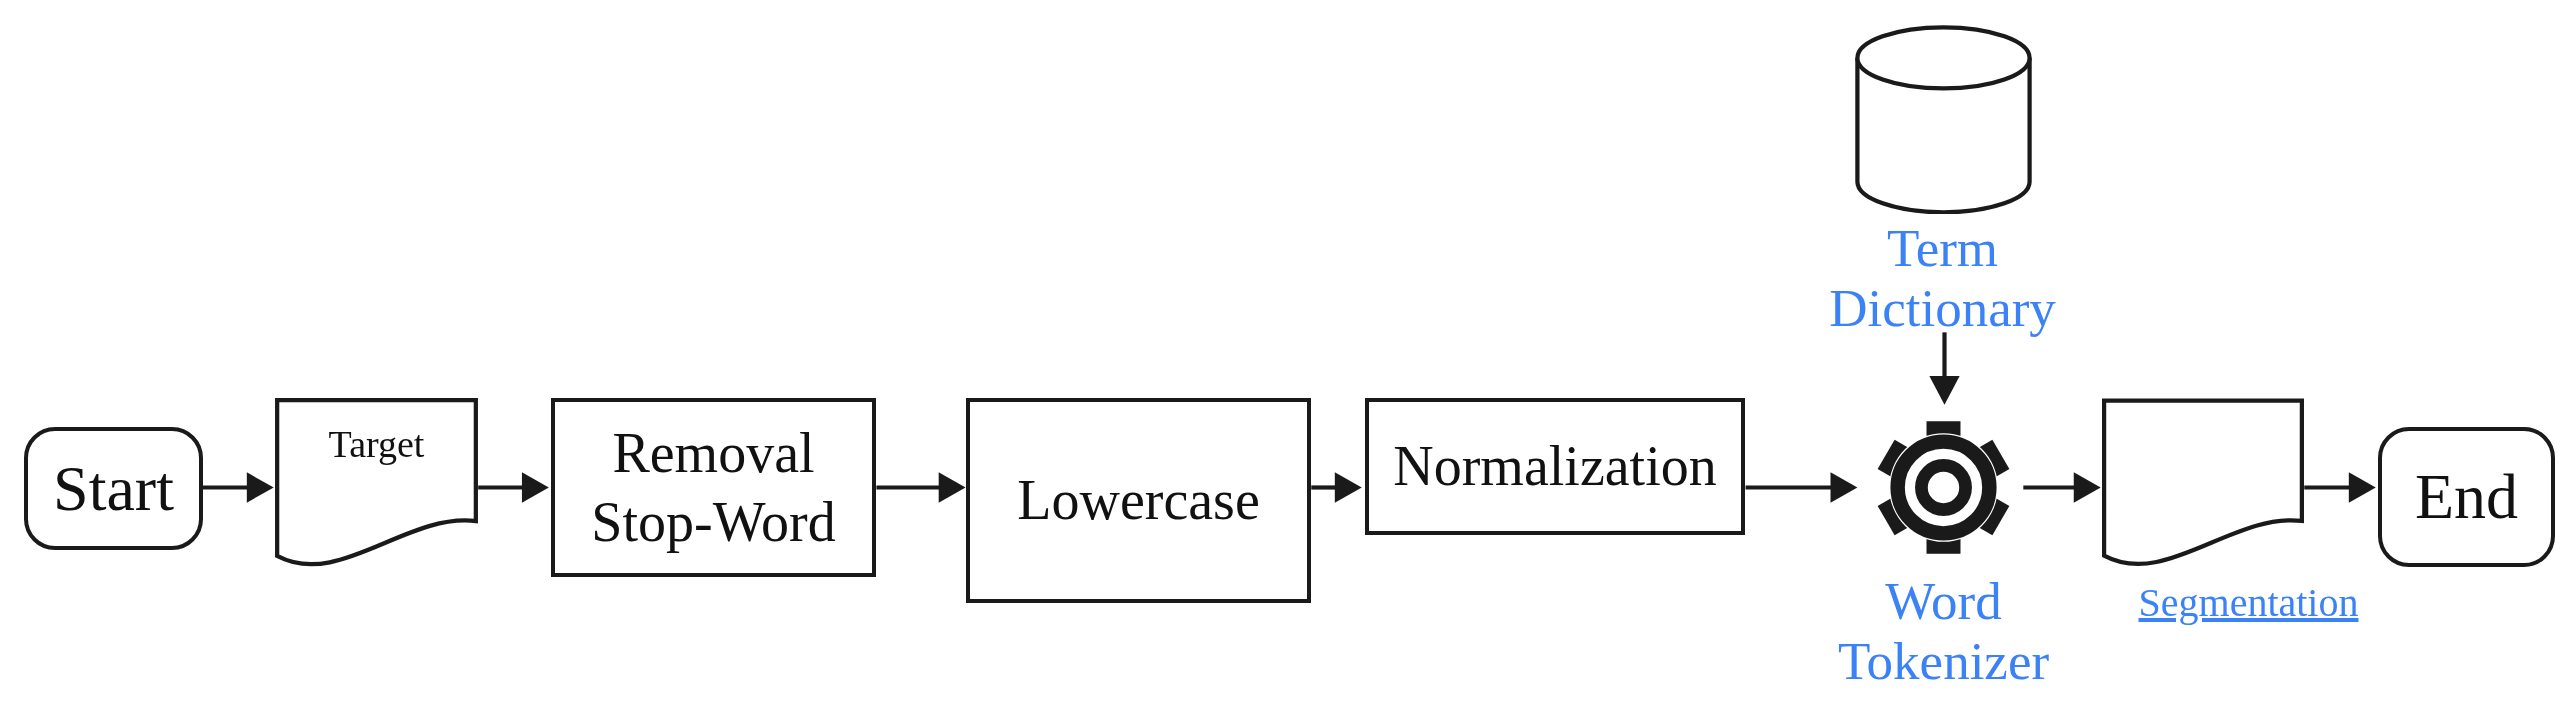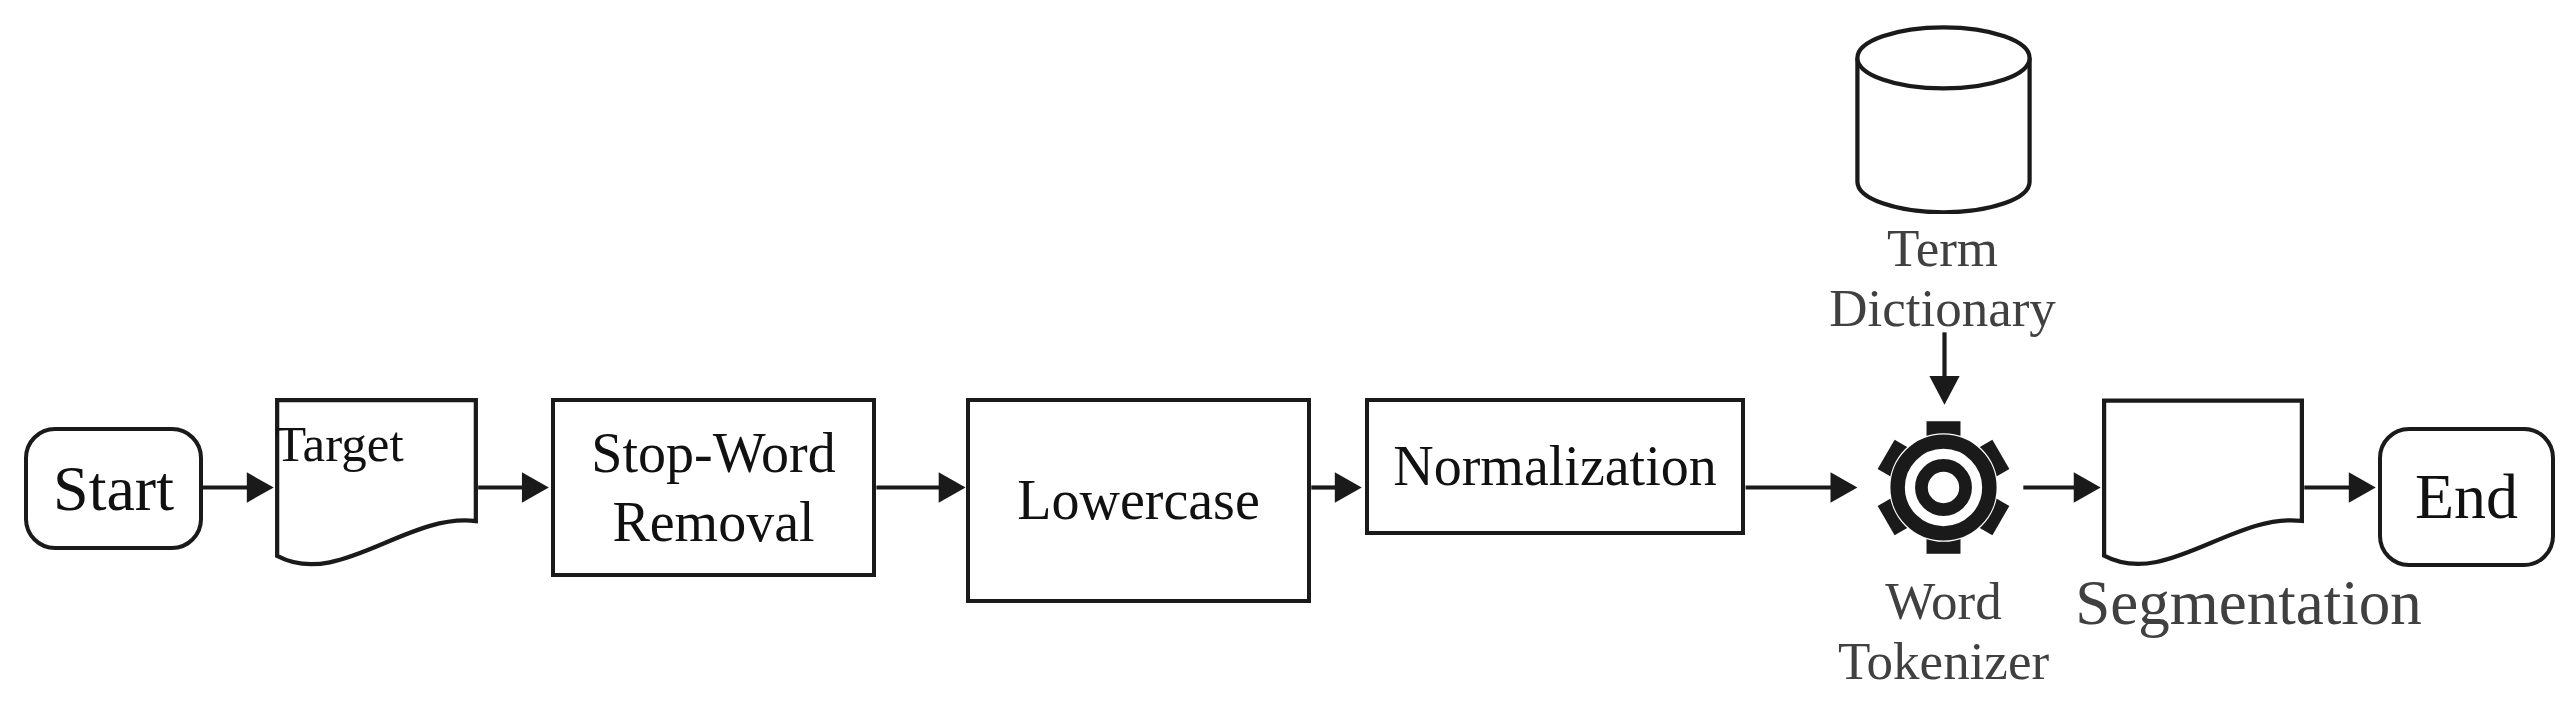--- a/index.html
+++ b/index.html
@@ -13,25 +13,25 @@
   }
   .node{
     position:absolute;box-sizing:border-box;
     display:flex;flex-direction:column;align-items:center;justify-content:center;
     text-align:center;background:#ffffff;
   }
   .terminal{border:4.3px solid #1a1a1a;border-radius:31px;font-size:64px;line-height:60px;}
   .process{border:4.3px solid #1a1a1a;font-size:56px;line-height:69px;}
   .shape-svg{position:absolute;display:block;}
   .doc-label{
-    position:absolute;font-size:51px;line-height:55px;color:#111111;
+    position:absolute;text-align:center;font-size:38px;line-height:55px;color:#111111;
   }
-  .caption{position:absolute;text-align:center;color:#404040;}
+  .caption{position:absolute;text-align:center;color:#3b82f6;}
   .caption.two-line{font-size:53px;line-height:60px;}
-  .caption.one-line{font-size:63px;line-height:56px;}
+  .caption.one-line{font-size:40px;line-height:56px;text-decoration:underline;}
   .arrow{position:absolute;overflow:visible;}
   .arrow line{stroke:#1a1a1a;stroke-width:5;}
   .arrow polygon{fill:#1a1a1a;}
   .outline{fill:#ffffff;stroke:#1a1a1a;stroke-width:5;}
   span{display:block;}
 </style>
 </head>
 <body>
 
 <div class="canvas">
@@ -65,22 +65,22 @@
   <div class="doc-label" style="left:275px;top:417px;width:203px">
     <span>Target</span>
   </div>
 
   <svg class="arrow" style="left:478px;top:469px" width="71" height="37" viewBox="0 0 84 44">
     <line x1="0" y1="22" x2="54" y2="22"></line>
     <polygon points="52,4 52,40 84,22"></polygon>
   </svg>
 
   <div class="node process" style="left:551px;top:398px;width:325px;height:179px">
+    <span>Removal</span>
     <span>Stop-Word</span>
-    <span>Removal</span>
   </div>
 
   <svg class="arrow" style="left:876px;top:469px" width="90" height="37" viewBox="0 0 106 44">
     <line x1="0" y1="22" x2="76" y2="22"></line>
     <polygon points="74,4 74,40 106,22"></polygon>
   </svg>
 
   <div class="node process" style="left:966px;top:398px;width:345px;height:205px">
     <span>Lowercase</span>
   </div>

